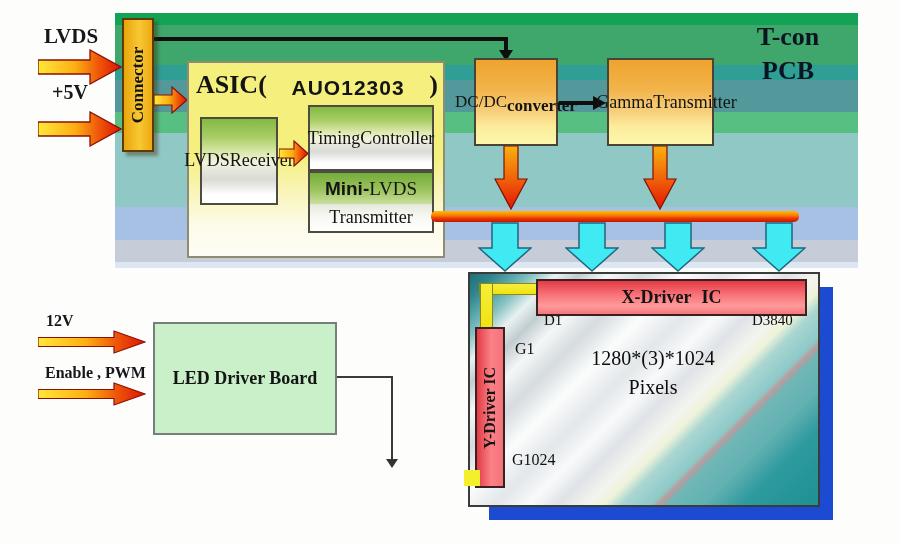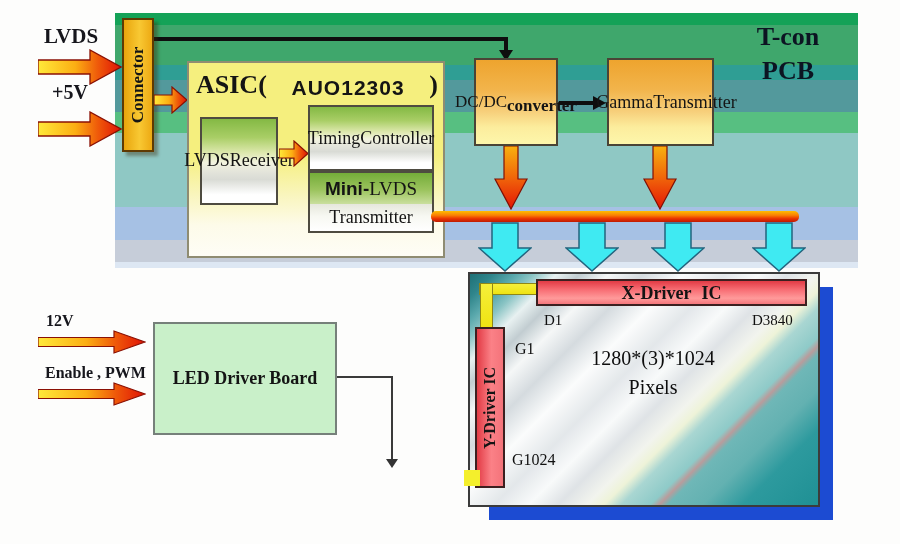--- a/index.html
+++ b/index.html
@@ -97,23 +97,23 @@
   .panel {
     left:468px; top:272px; width:352px; height:235px; border:2px solid #3b3b3b;
     background:linear-gradient(135deg,
       #1e7076 0%, #2f858b 4%, #5ba9ad 8%, #8ac4c4 11%,
       #e8f1f1 15%, #c2cdd1 19%, #f5f7f7 24%, #d5dbdf 30%,
       #fbfcfc 37%, #e3e7ea 44%, #f8fafa 50%, #dfe3e6 55%,
       #f2f4ee 60%, #eef3d8 63%, #a9d6d2 66%, #8ecac8 71%,
       #b99c9c 72.5%, #6fb7b7 74%, #63b1b1 80%, #2d9a9e 87%, #1f9094 100%);
   }
   .xdriver {
-    left:536px; top:279px; width:271px; height:27px; border:2px solid #3c2020;
+    left:536px; top:279px; width:271px; height:37px; border:2px solid #3c2020;
     background:linear-gradient(180deg,#e23b45 0%,#f87076 40%,#ff9a9a 75%,#f4777c 100%);
-    display:flex; align-items:flex-end; justify-content:center;
+    display:flex; align-items:center; justify-content:center;
     font-weight:bold; font-size:18px; word-spacing:6px;
   }
   .ydriver {
     left:475px; top:327px; width:30px; height:161px; border:2px solid #3c2020;
     background:linear-gradient(90deg,#e23b45 0%,#fb8187 55%,#f4737a 100%);
     display:flex; align-items:center; justify-content:center;
   }
   .ydriver .vtext { font-size:16px; }
   .ylw { background:linear-gradient(180deg,#f6ef3a,#efe312); border:1px solid #8e8618; }
   .panel-lbl { font-size:15px; color:#101010; }

